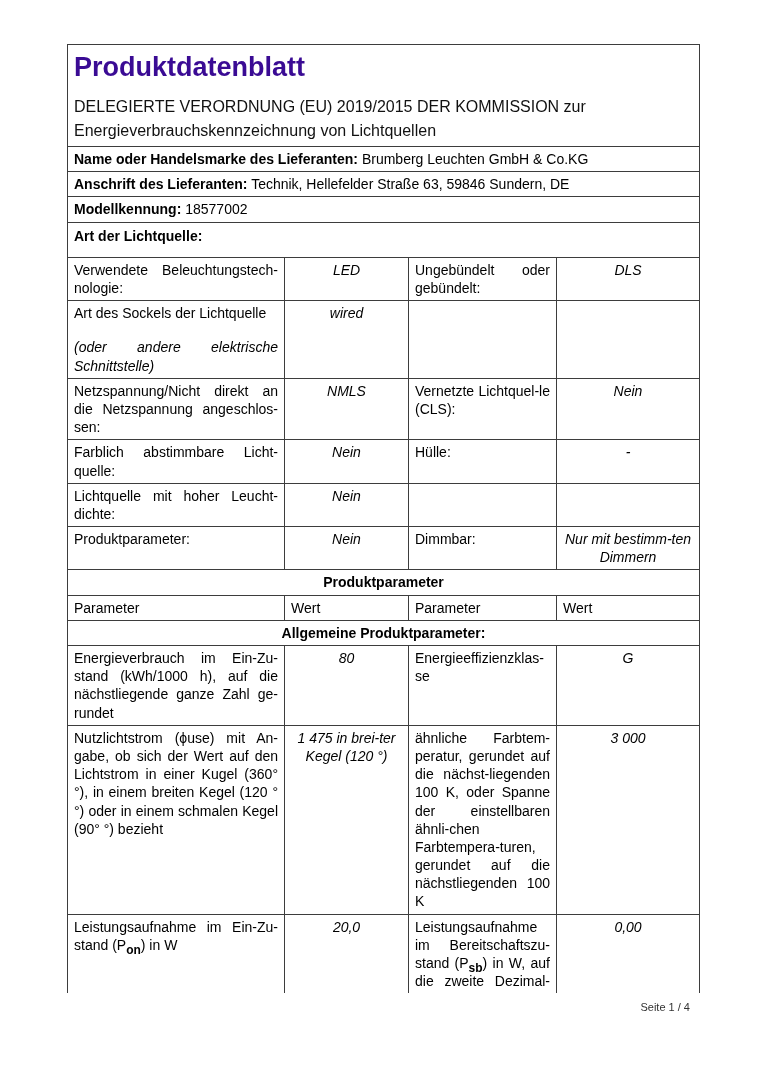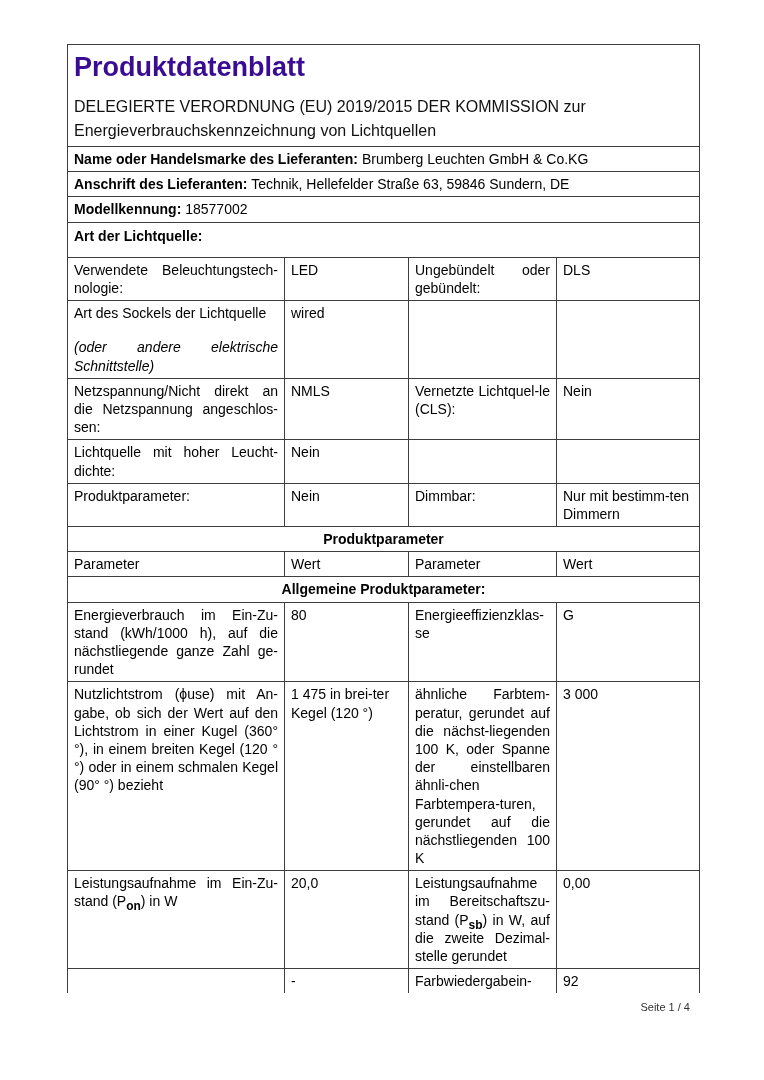--- a/index.html
+++ b/index.html
@@ -45,21 +45,21 @@
   .info-label { font-weight: 700; }
   .info-value { font-weight: 400; }
   td.sec-cell {
     font-weight: 700;
     text-align: center;
     padding: 2px 4px;
     font-size: 14.5px;
   }
   td.colhdr-cell { font-size: 14.5px; padding: 3px 6px; }
   td.param-cell { text-align: justify; }
-  td.val-cell { text-align: left; }
+  td.val-cell { text-align: center; font-style: italic; }
   td.p2-cell { padding: 3px 4px; }
   .para2 { margin-top: 16px; font-style: italic; }
   sub { font-size: 12px; line-height: 0; font-weight: bold; }
   tr.cut-row td { border-bottom: none; padding-bottom: 40px; }
   td.jlast { text-align: justify; text-align-last: justify; }
   .page-footer {
     position: absolute;
     top: 1001px;
     right: 74px;
     font-size: 11px;
@@ -127,20 +127,26 @@
         <td class="param-cell p2-cell"></td>
         <td class="val-cell"></td>
       </tr>
       <tr>
         <td class="param-cell">Netzspannung/Nicht direkt an die Netzspannung angeschlos-sen:</td>
         <td class="val-cell">NMLS</td>
         <td class="param-cell p2-cell">Vernetzte Lichtquel-le (CLS):</td>
         <td class="val-cell">Nein</td>
       </tr>
       <tr>
+        <td class="param-cell">Farblich abstimmbare Licht-quelle:</td>
+        <td class="val-cell">Nein</td>
+        <td class="param-cell p2-cell">Hülle:</td>
+        <td class="val-cell">-</td>
+      </tr>
+      <tr>
         <td class="param-cell">Lichtquelle mit hoher Leucht-dichte:</td>
         <td class="val-cell">Nein</td>
         <td class="param-cell p2-cell"></td>
         <td class="val-cell"></td>
       </tr>
       <tr>
         <td class="param-cell">Produktparameter:</td>
         <td class="val-cell">Nein</td>
         <td class="param-cell p2-cell">Dimmbar:</td>
         <td class="val-cell">Nur mit bestimm-ten Dimmern</td>

